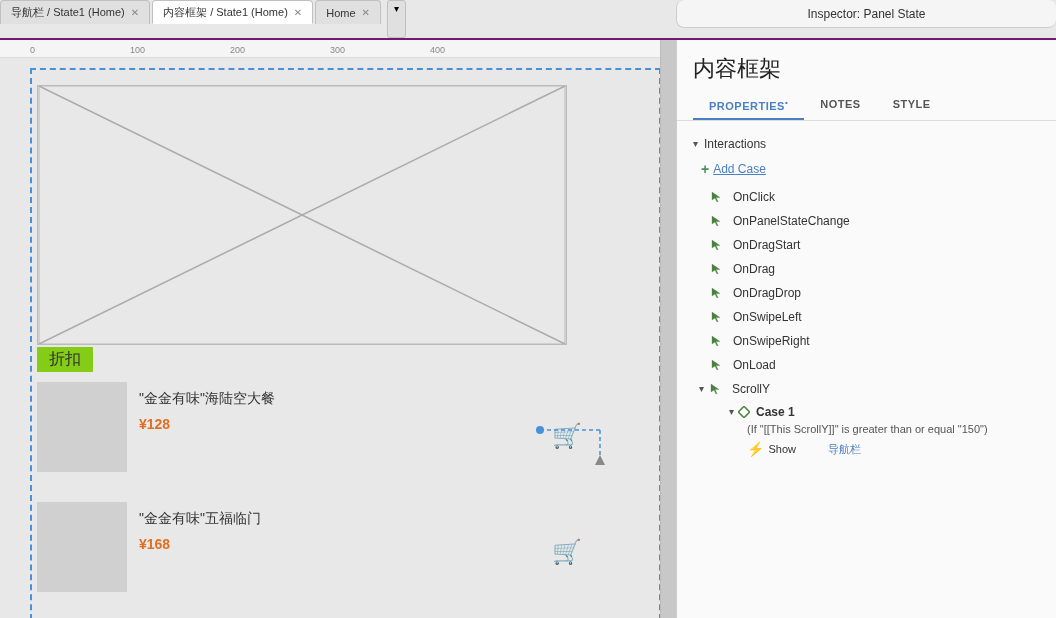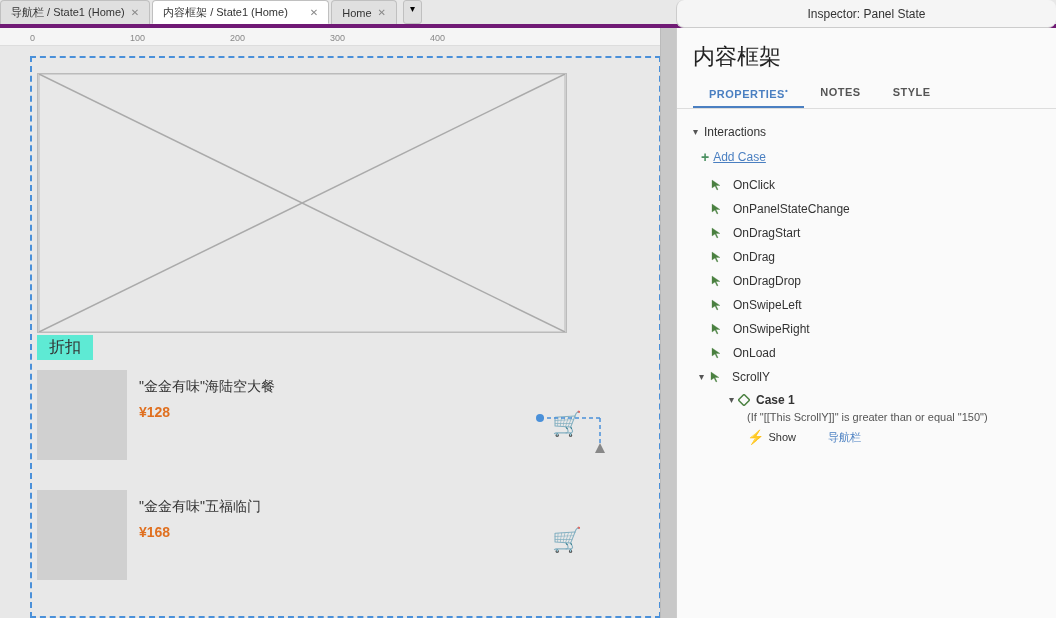--- a/index.html
+++ b/index.html
@@ -4,21 +4,21 @@
   <style>
     * { box-sizing: border-box; margin: 0; padding: 0; }
     body { font-family: -apple-system, BlinkMacSystemFont, "Segoe UI", Arial, sans-serif; font-size: 12px; background: #f0f0f0; width: 1056px; height: 618px; overflow: hidden; }
     .tab {
       display: flex; align-items: center;
       padding: 4px 10px; font-size: 11px; color: #333;
       background: #e0e0e0; border: 1px solid #c0c0c0;
       border-bottom: none; border-radius: 4px 4px 0 0;
       margin-right: 2px; cursor: pointer; height: 24px;
     }
-    .tab.active { background: #fff; border-bottom: 1px solid #fff; z-index: 1; gap: 16px; }
+    .tab.active { background: #fff; border-bottom: 1px solid #fff; z-index: 1; }
     .tab .tab-close { margin-left: 6px; color: #888; font-size: 10px; cursor: pointer; }
     .tab-overflow { margin-left: 4px; padding: 2px 6px; background: #e0e0e0; border: 1px solid #c0c0c0; border-radius: 3px; cursor: pointer; font-size: 10px; }
 
     
     .inspector-header {
       position: absolute; top: 0; right: 0; width: 380px; height: 28px;
       background: #f5f5f5; border-bottom: 1px solid #ccc; border-left: 1px solid #ccc;
       display: flex; align-items: center; justify-content: center;
       font-size: 12px; color: #333; font-weight: 500; border-radius: 8px;
     }
@@ -147,21 +147,21 @@
     }
 
     
     .cursor-svg {
       width: 14px; height: 14px;
     }
   </style>
 </head>
 <body>
 
-<div style="display:flex; align-items:stretch; background:#e8e8e8; border-bottom:4px solid #701a75; height:28px; position:relative;">
+<div style="display:flex; align-items:stretch; background:#e8e8e8; border-bottom:2px solid #701a75; height:40px; position:relative;">
   <div class="tab">
     <span>导航栏 / State1 (Home)</span>
     <span class="tab-close">✕</span>
   </div>
   <div class="tab active">
     <span>内容框架 / State1 (Home)</span>
     <span class="tab-close">✕</span>
   </div>
   <div class="tab">
     <span>Home</span>
@@ -191,21 +191,21 @@
       <div class="selected-frame">
 
         <div class="wireframe-box">
           <svg viewBox="0 0 530 260" xmlns="http://www.w3.org/2000/svg">
             <rect width="530" height="260" fill="#e8e8e8" stroke="#bbb"></rect>
             <line x1="0" y1="0" x2="530" y2="260" stroke="#aaa" stroke-width="1.5"></line>
             <line x1="530" y1="0" x2="0" y2="260" stroke="#aaa" stroke-width="1.5"></line>
           </svg>
         </div>
 
-        <div class="discount-label" style="position:absolute; top:277px; left:5px; font-size:16px; font-weight:500; color:#333; background:#5eead4; padding:2px 12px;">
+        <div class="discount-label" style="position:absolute; top:277px; left:5px; font-size:16px; font-weight:500; color:#333; background:#84cc16; padding:2px 12px;">
           <span>折扣</span>
         </div>
 
         <div class="product-item product-item-1" style="position:absolute; top:312px; left:5px; display:flex; align-items:flex-start; width:540px;">
           <div class="product-thumb"></div>
           <div class="product-info">
             <div class="product-name">"金金有味"海陆空大餐</div>
             <div class="product-price" style="color:#e07020; font-weight:bold; font-size:14px;">¥128</div>
           </div>
         </div>

